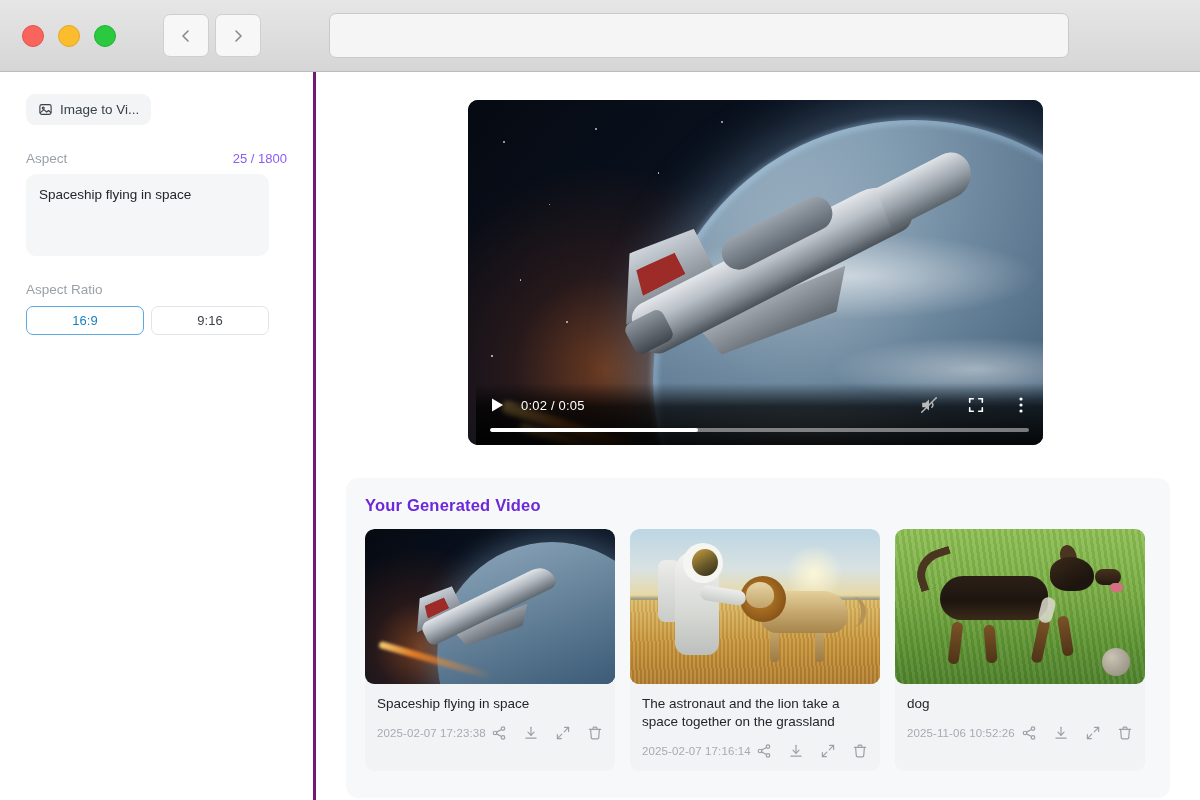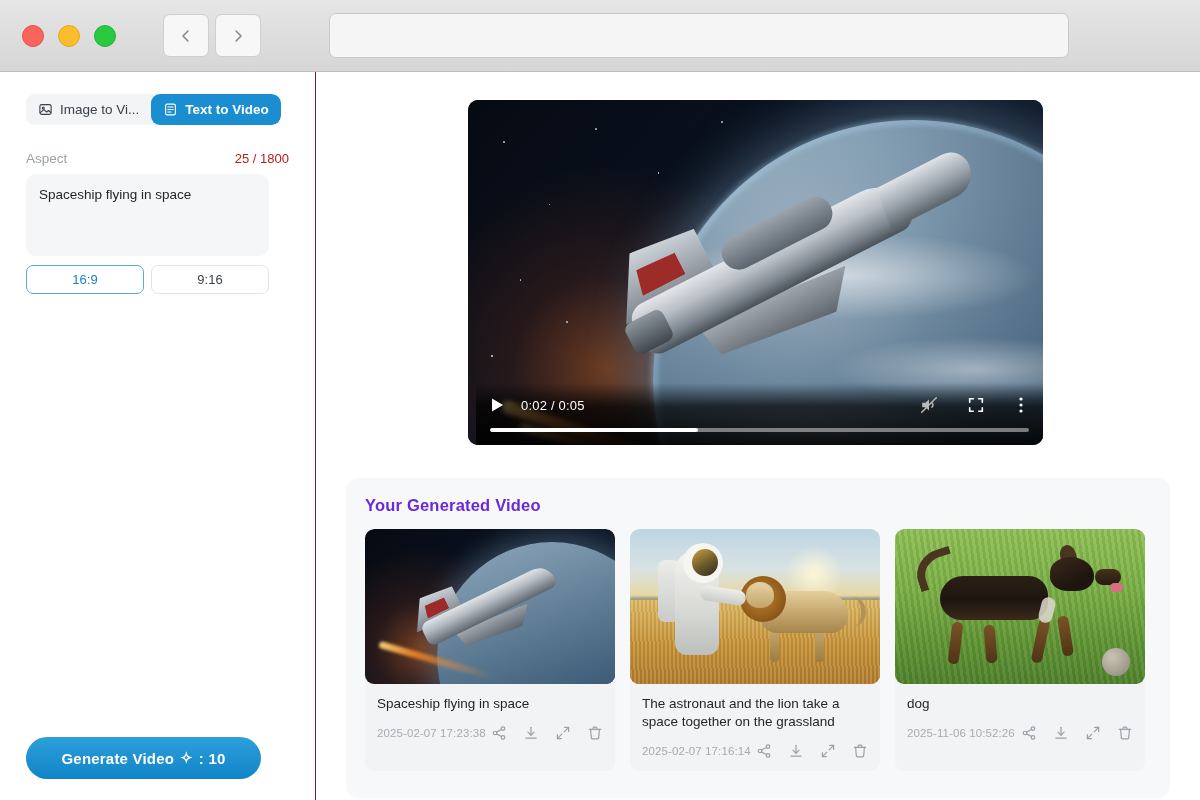--- a/index.html
+++ b/index.html
@@ -59,21 +59,21 @@
     top: 72px; left: 0;
     width: 1200px; height: 728px;
     display: flex;
     background: #ffffff;
   }
 
   
   .sidebar {
     width: 316px;
     height: 728px;
-    border-right: 1px solid #701a75;
+    border-right: 3px solid #701a75;
     padding: 22px 26px 0 26px;
     position: relative;
     flex-shrink: 0;
   }
 
   .mode-switch {
     display: inline-flex;
     align-items: center;
     background: #f2f4f6;
     border-radius: 9px;
@@ -97,21 +97,21 @@
   }
   .mode-tab svg { display: block; flex-shrink: 0; }
 
   .field-label-row {
     display: flex;
     justify-content: space-between;
     align-items: baseline;
     margin-top: 26px;
   }
   .field-label { font-size: 13.5px; color: #9aa1a9; }
-  .char-count  { font-size: 13px; color: #b91c1c; }
+  .char-count  { font-size: 13px; color: #8b5cf6; }
 
   .prompt-box {
     margin-top: 8px;
     width: 243px;
     height: 82px;
     background: #f5f6f7;
     border-radius: 10px;
     padding: 12px 13px;
     font-size: 13.5px;
     color: #22262b;
@@ -613,48 +613,35 @@
 
     <div class="mode-switch">
       <div class="mode-tab">
         <svg width="15" height="15" viewBox="0 0 20 20" fill="none" stroke="#3b4149" stroke-width="1.5" stroke-linecap="round" stroke-linejoin="round">
           <rect x="2.5" y="3.5" width="15" height="13" rx="2.5"></rect>
           <circle cx="7" cy="8" r="1.3"></circle>
           <path d="M3.2 14.2 L7.8 10.2 L11.5 13.4 L14 11.4 L17 14"></path>
         </svg>
         <span>Image to Vi...</span>
       </div>
-      <div class="mode-tab active">
-        <svg width="15" height="15" viewBox="0 0 20 20" fill="none" stroke="#ffffff" stroke-width="1.5" stroke-linecap="round" stroke-linejoin="round">
-          <rect x="3.5" y="2.8" width="13" height="14.4" rx="2.2"></rect>
-          <line x1="6.5" y1="6.6" x2="13.5" y2="6.6"></line>
-          <line x1="6.5" y1="10" x2="13.5" y2="10"></line>
-          <line x1="6.5" y1="13.4" x2="10.5" y2="13.4"></line>
-        </svg>
-        <span>Text to Video</span>
-      </div>
     </div>
 
     <div class="field-label-row">
       <span class="field-label">Aspect</span>
       <span class="char-count">25 / 1800</span>
     </div>
 
     <div class="prompt-box">Spaceship flying in space</div>
 
+    <div class="aspect-label">Aspect Ratio</div>
     <div class="aspect-row">
       <div class="aspect-btn selected">16:9</div>
       <div class="aspect-btn">9:16</div>
     </div>
 
-    <div class="generate-btn">
-      <span>Generate Video</span>
-      <span>✧</span>
-      <span>: 10</span>
-    </div>
   </div>
 
   <div class="main">
 
     <div class="player">
       <div class="player-art">
         <div class="stars">
           <div class="star" style="left:6%;  top:12%; width:2px; height:2px;"></div>
           <div class="star" style="left:14%; top:30%; width:1.5px; height:1.5px;"></div>
           <div class="star" style="left:22%; top:8%;  width:2px; height:2px;"></div>

